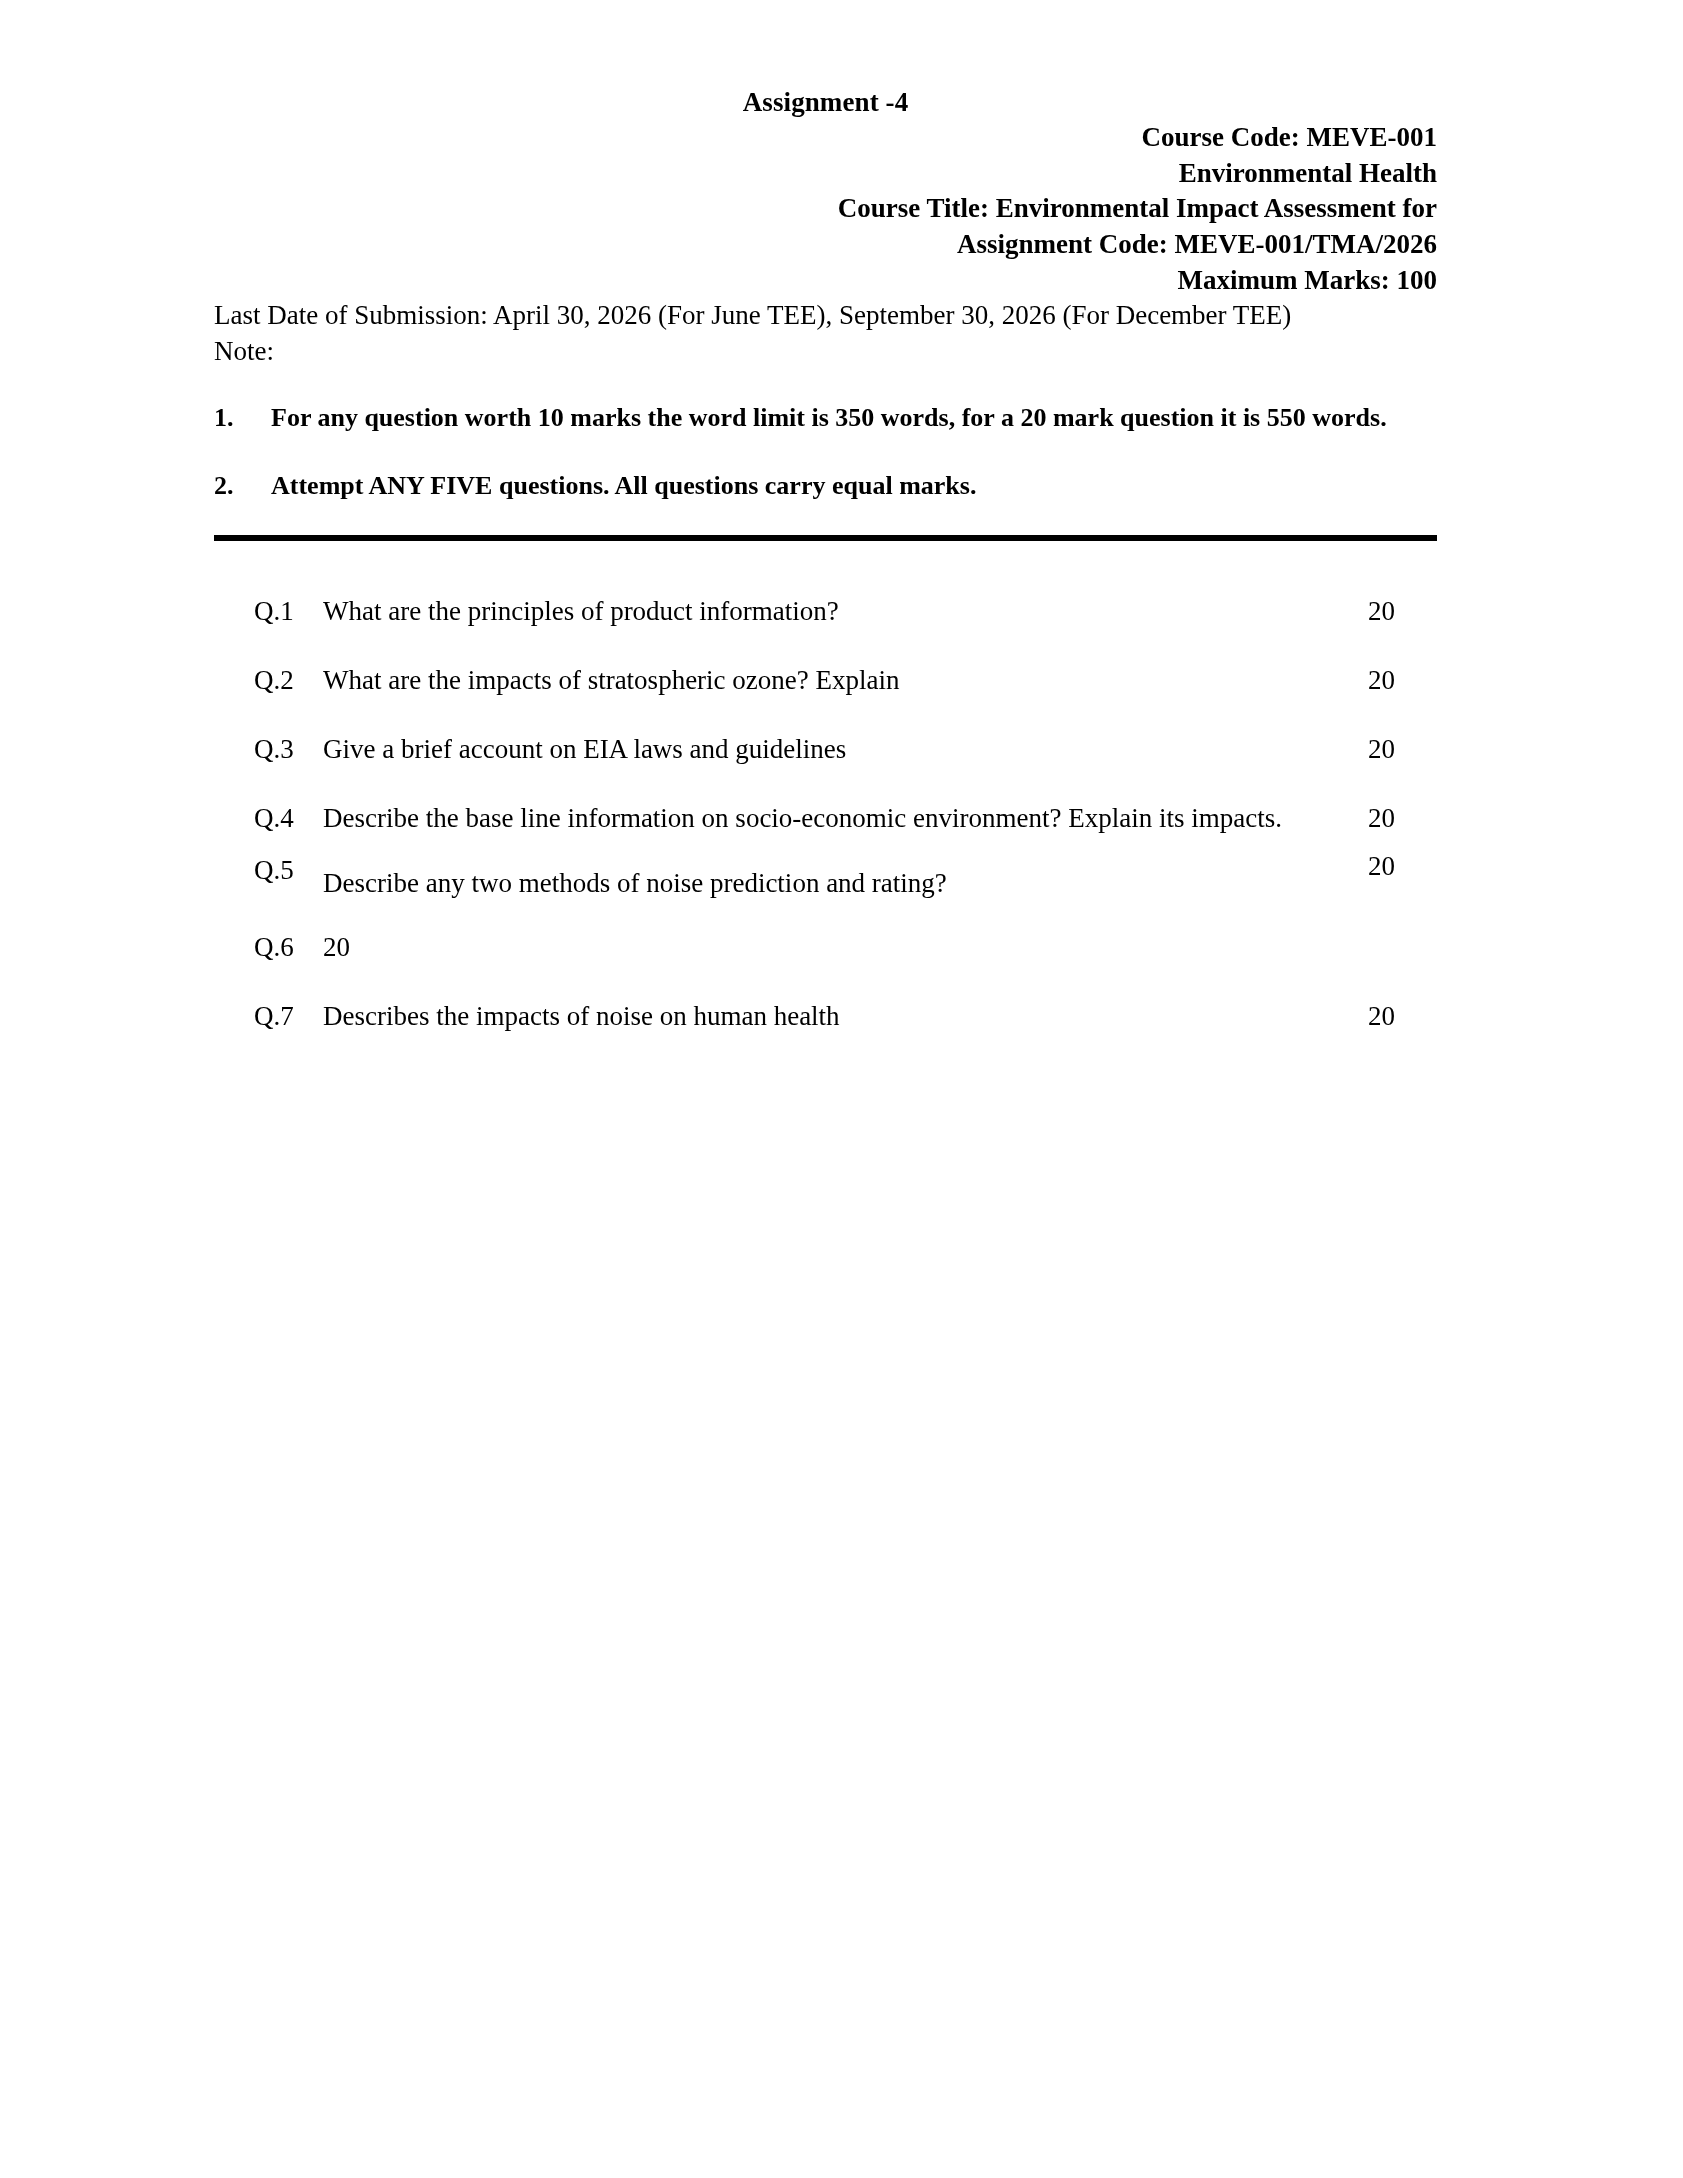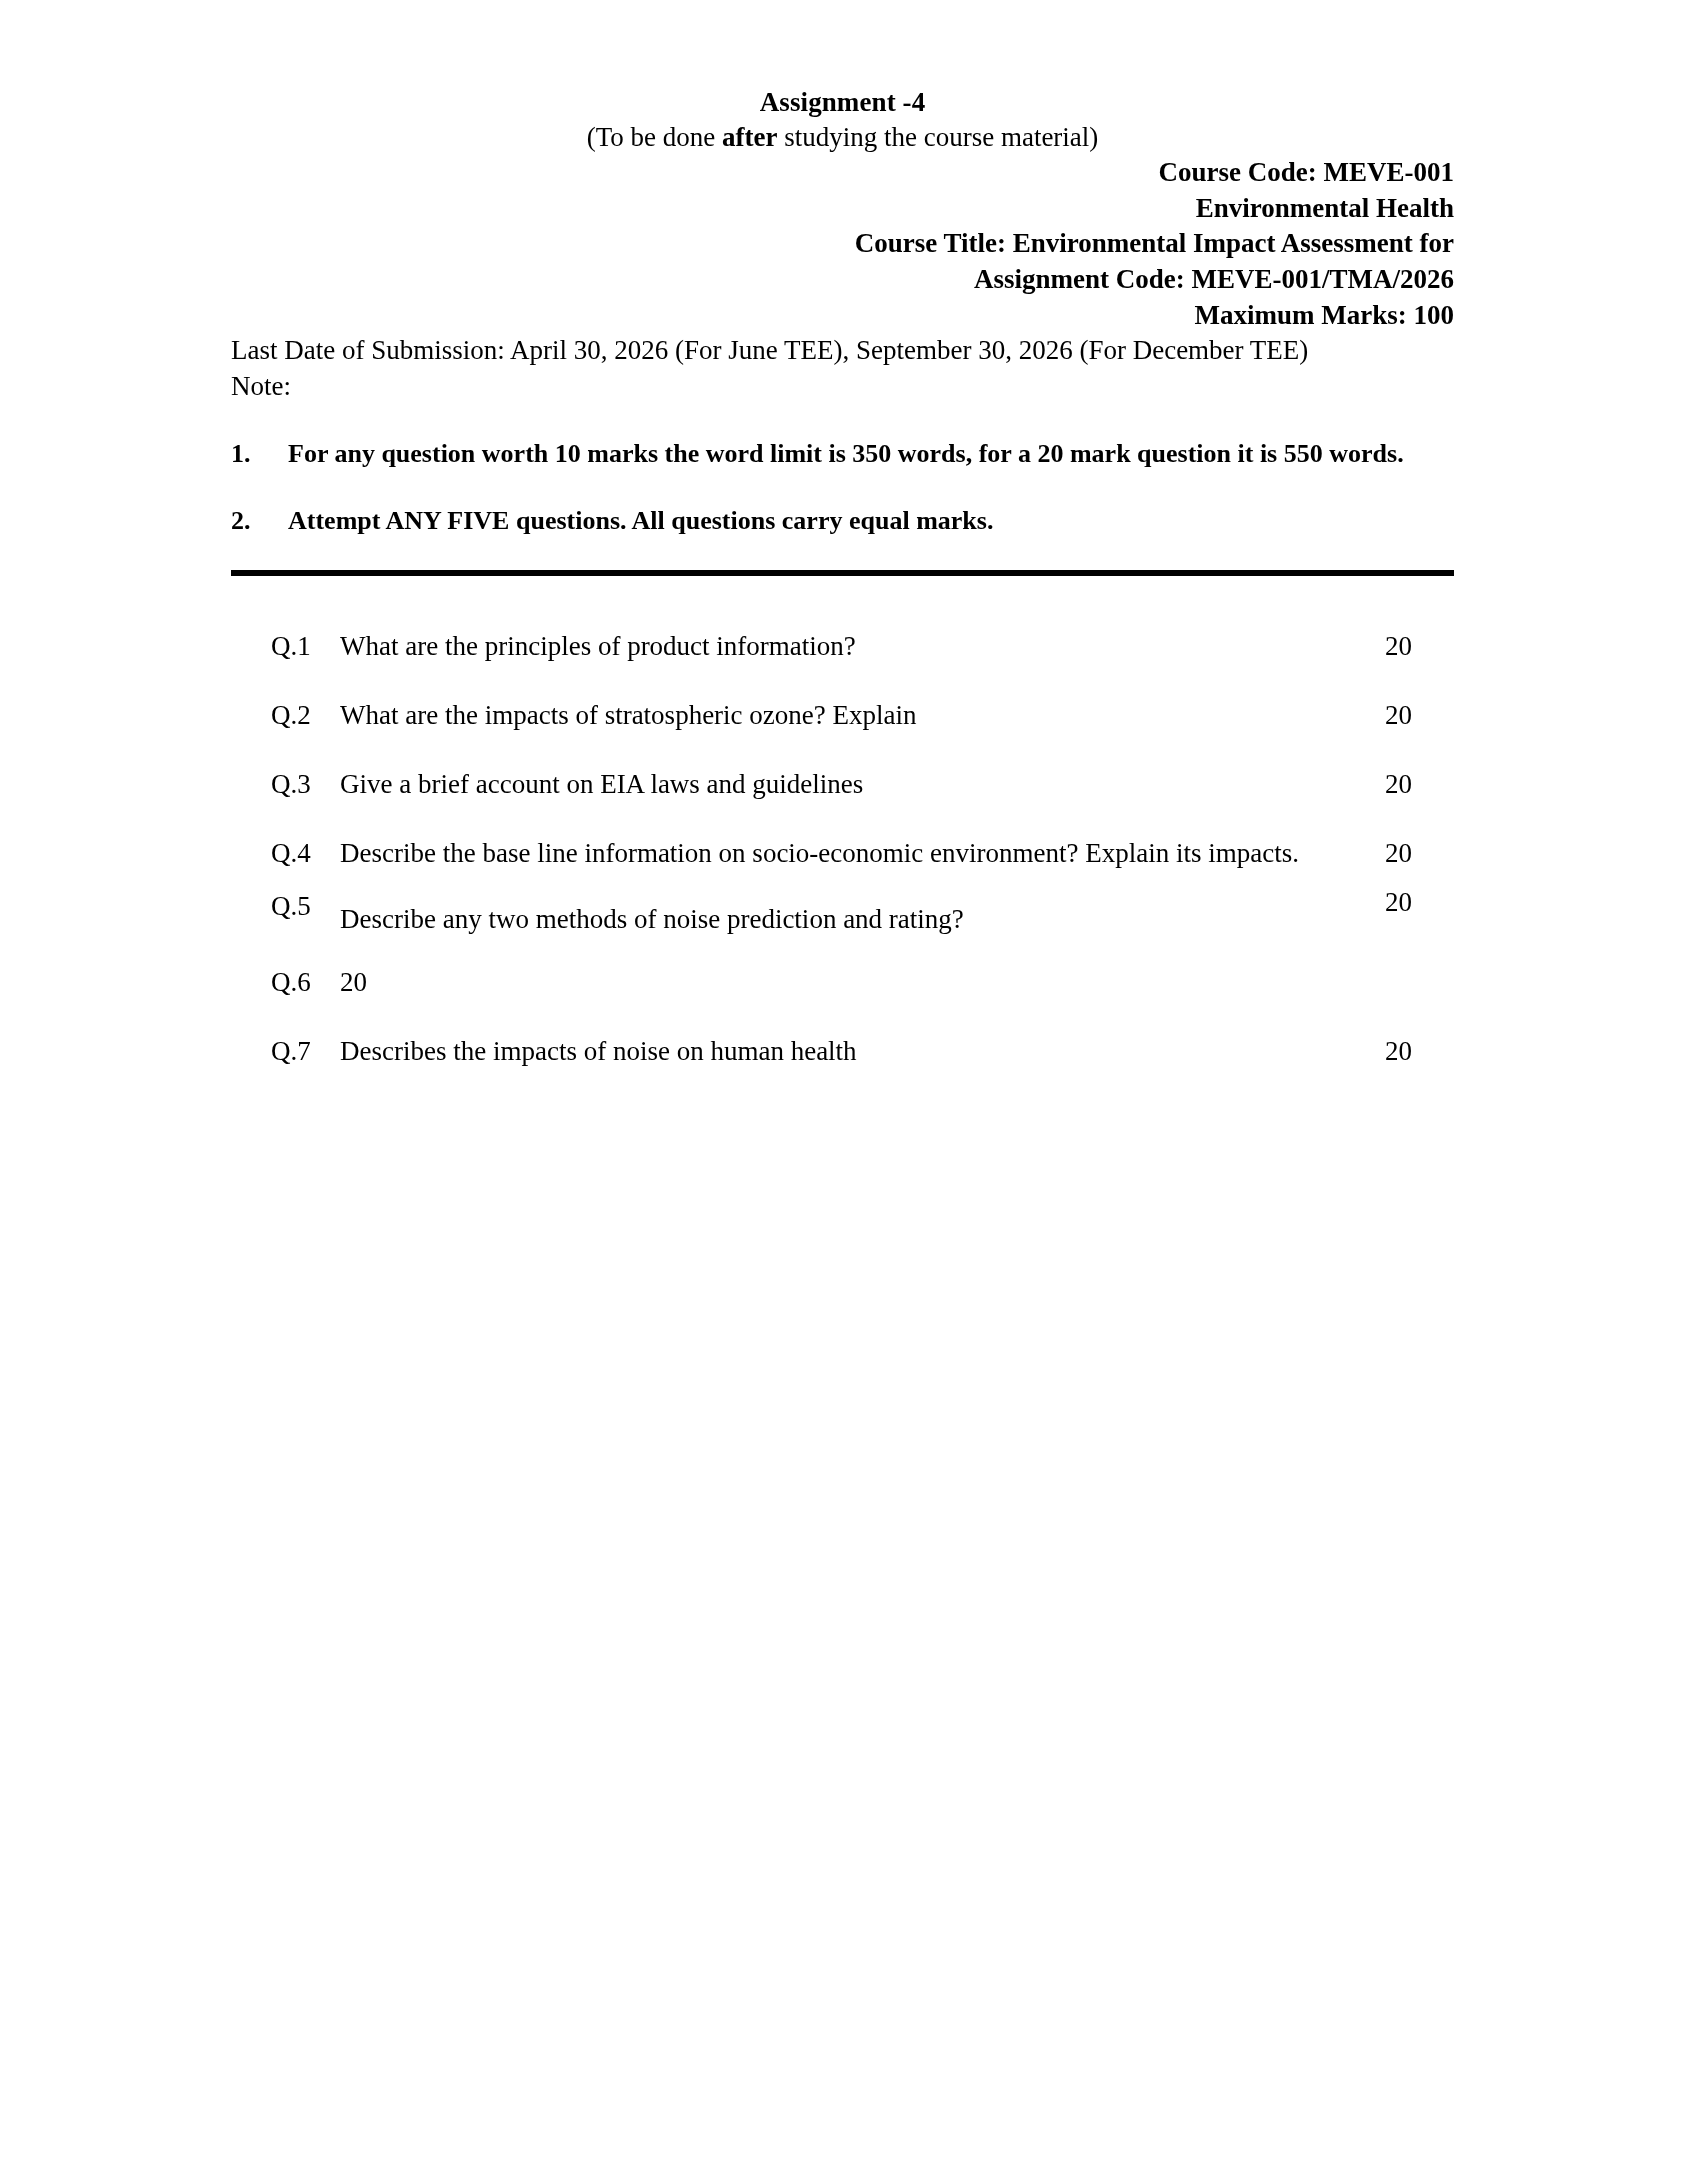--- a/index.html
+++ b/index.html
@@ -21,21 +21,21 @@
     height: 2178px;
     background: #ffffff;
     box-sizing: border-box;
     padding: 0;
     overflow: hidden;
   }
 
   
   .content {
     position: absolute;
-    left: 231px;
+    left: 214px;
     top: 85px;
     width: 1223px;
   }
 
   
   .hdr-title {
     text-align: center;
     font-weight: bold;
     font-size: 27px;
     line-height: 1.30;
@@ -138,21 +138,20 @@
 </style>
 </head>
 <body>
 
 <div class="page">
   <div class="content">
 
     <div>
       <div class="hdr-title">Assignment -4</div>
 
-      <div class="hdr-sub"><span>(To be done </span><b>after</b><span> studying the course material)</span></div>
 
       <div class="hdr-right">
         <span class="ln">Course Code: MEVE-001</span>
         <span class="ln">Environmental Health</span>
         <span class="ln">Course Title: Environmental Impact Assessment for</span>
         <span class="ln">Assignment Code: MEVE-001/TMA/2026</span>
         <span class="ln">Maximum Marks: 100</span>
       </div>
 
       <div class="hdr-left">Last Date of Submission: April 30, 2026 (For June TEE), September 30, 2026 (For December TEE)</div>

